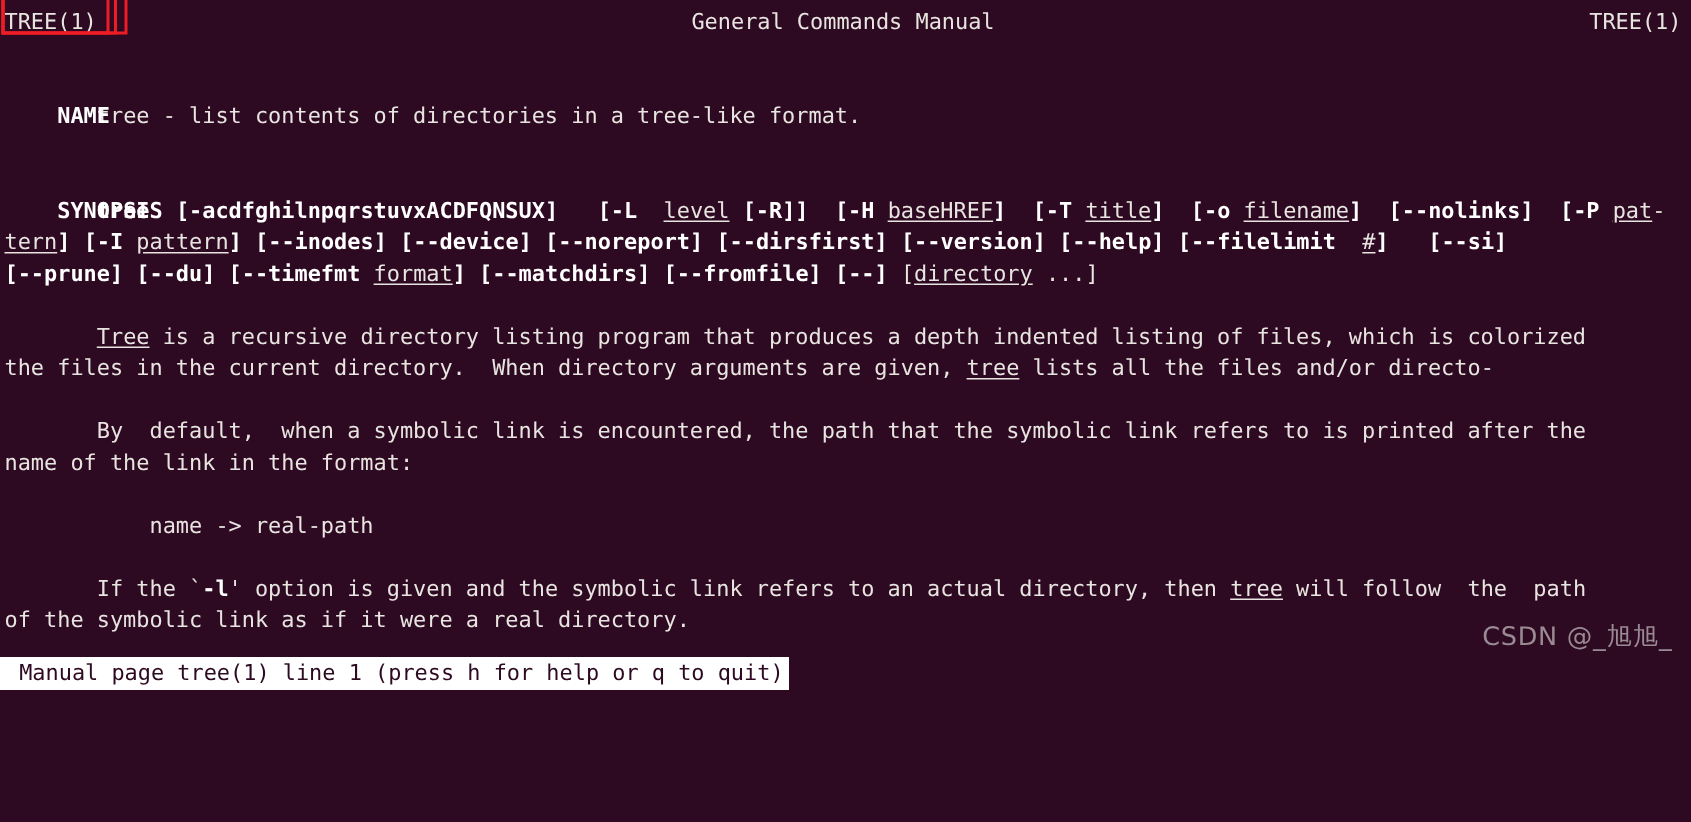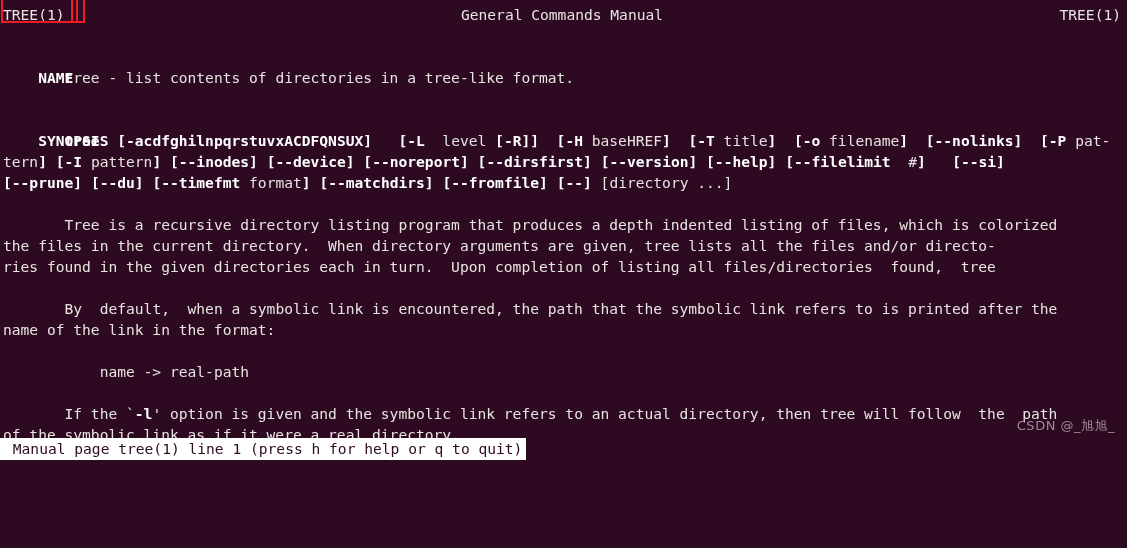--- a/index.html
+++ b/index.html
@@ -28,21 +28,21 @@
     height:21px;
     line-height:21px;
     padding-left:3px;
     letter-spacing:0px;
   }
 
   .blank { height:21px; }
 
   
   .b  { font-weight:bold; color:#ffffff; }
-  .u  { text-underline-offset:2px; }
+  .u  { text-decoration:underline; text-underline-offset:2px; }
 
   
   .sec {
     position:relative;
     display:inline-block;
     font-weight:bold;
     color:#ffffff;
   }
   .annot {
     position:absolute;
@@ -76,21 +76,21 @@
     font-weight:normal;
     margin-top:16px;
   }
 
   .watermark {
     position:absolute;
     right:12px;
     bottom:24px;
     color:#9a8a94;
     font-family:"DejaVu Sans","Liberation Sans",sans-serif;
-    font-size:13px;
+    font-size:17px;
     letter-spacing:0.5px;
   }
 </style>
 </head>
 <body>
 
 <div class="term">
 
   <div class="hdr-row">
     <span class="hdr-left">TREE(1)</span>
@@ -117,21 +117,20 @@
 
   <div class="line"><span class="u">tern</span><span class="b">]</span><span> </span><span class="b">[-I</span><span> </span><span class="u">pattern</span><span class="b">]</span><span> </span><span class="b">[--inodes]</span><span> </span><span class="b">[--device]</span><span> </span><span class="b">[--noreport]</span><span> </span><span class="b">[--dirsfirst]</span><span> </span><span class="b">[--version]</span><span> </span><span class="b">[--help]</span><span> </span><span class="b">[--filelimit</span><span>  </span><span class="u">#</span><span class="b">]</span><span>   </span><span class="b">[--si]</span></div>
 
   <div class="line"><span class="b">[--prune]</span><span> </span><span class="b">[--du]</span><span> </span><span class="b">[--timefmt</span><span> </span><span class="u">format</span><span class="b">]</span><span> </span><span class="b">[--matchdirs]</span><span> </span><span class="b">[--fromfile]</span><span> </span><span class="b">[--]</span><span> </span><span>[</span><span class="u">directory</span><span> </span><span>...]</span></div>
 
   <div class="blank"></div>
 
 
   <div class="line"><span>       </span><span class="u">Tree</span><span> is a recursive directory listing program that produces a depth indented listing of files, which is colorized</span></div>
   <div class="line"><span>the files in the current directory.  When directory arguments are given, </span><span class="u">tree</span><span> lists all the files and/or directo</span><span>-</span></div>
-  <div class="line"><span>ries found in the given directories each in turn.  Upon completion of listing all files/directories  found,  </span><span class="u">tree</span></div>
 
   <div class="blank"></div>
 
   <div class="line"><span>       </span><span>By  default,  when a symbolic link is encountered, the path that the symbolic link refers to is printed after the</span></div>
   <div class="line"><span>name of the link in the format:</span></div>
 
   <div class="blank"></div>
 
   <div class="line"><span>           </span><span>name -&gt; real-path</span></div>
 

